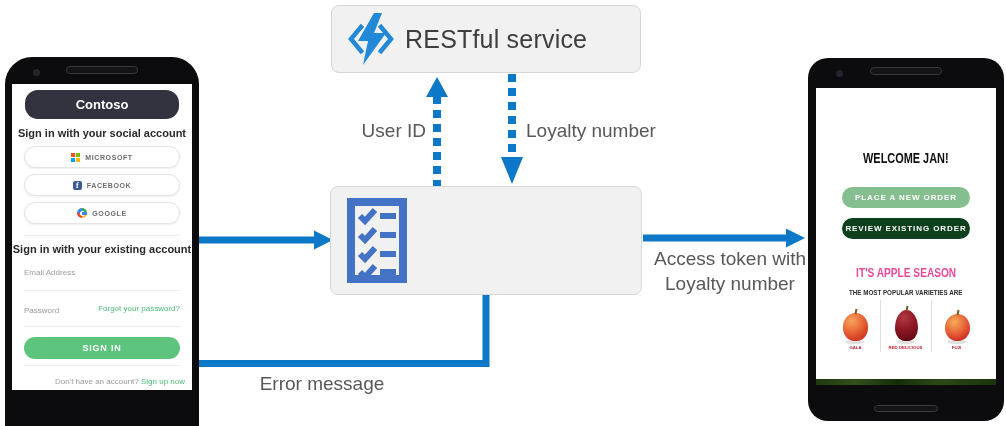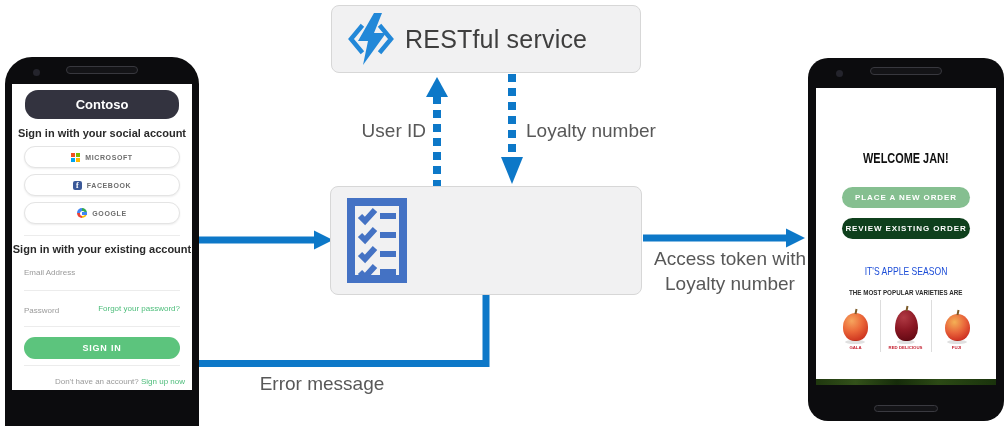--- a/index.html
+++ b/index.html
@@ -73,22 +73,22 @@
 
   
   .condensed { display: inline-block; transform: scaleX(.78); transform-origin: center; white-space: nowrap; }
   .welcome { position: absolute; top: 62px; width: 100%; text-align: center; font-weight: bold;
              font-size: 14px; color: #101010; }
   .order-btn { position: absolute; left: 26px; width: 128px; height: 21px; border-radius: 11px;
                color: #fff; font-weight: bold; font-size: 8px; letter-spacing: .9px;
                display: flex; align-items: center; justify-content: center; }
   .btn-new { top: 99px; background: #85bf90; }
   .btn-review { top: 130px; background: #0f401d; }
-  .promo-title { position: absolute; top: 177px; width: 100%; text-align: center; font-weight: normal;
-                 font-size: 11px; color: #1d4ed8; }
+  .promo-title { position: absolute; top: 177px; width: 100%; text-align: center; font-weight: bold;
+                 font-size: 13px; color: #ec4899; }
   .promo-subtitle { position: absolute; top: 200px; width: 100%; text-align: center; font-weight: bold;
                     font-size: 8px; color: #2c2c2c; }
   .apple-panel { position: absolute; left: 14px; top: 212px; width: 152px; height: 52px;
                  display: flex; }
   .apple-col { flex: 1; position: relative; display: flex; flex-direction: column;
                align-items: center; justify-content: flex-end; }
   .apple-col.mid { border-left: 1px solid #ddd; border-right: 1px solid #ddd; }
   .apple-name { font-size: 6px; font-weight: bold; color: #c42030; transform: scale(.72); margin-bottom: 1px; white-space: nowrap; }
   .apple { position: relative; margin-bottom: 4px; }
   .apple::before { content: ""; position: absolute; top: -4px; left: 50%; width: 2px; height: 5px;

